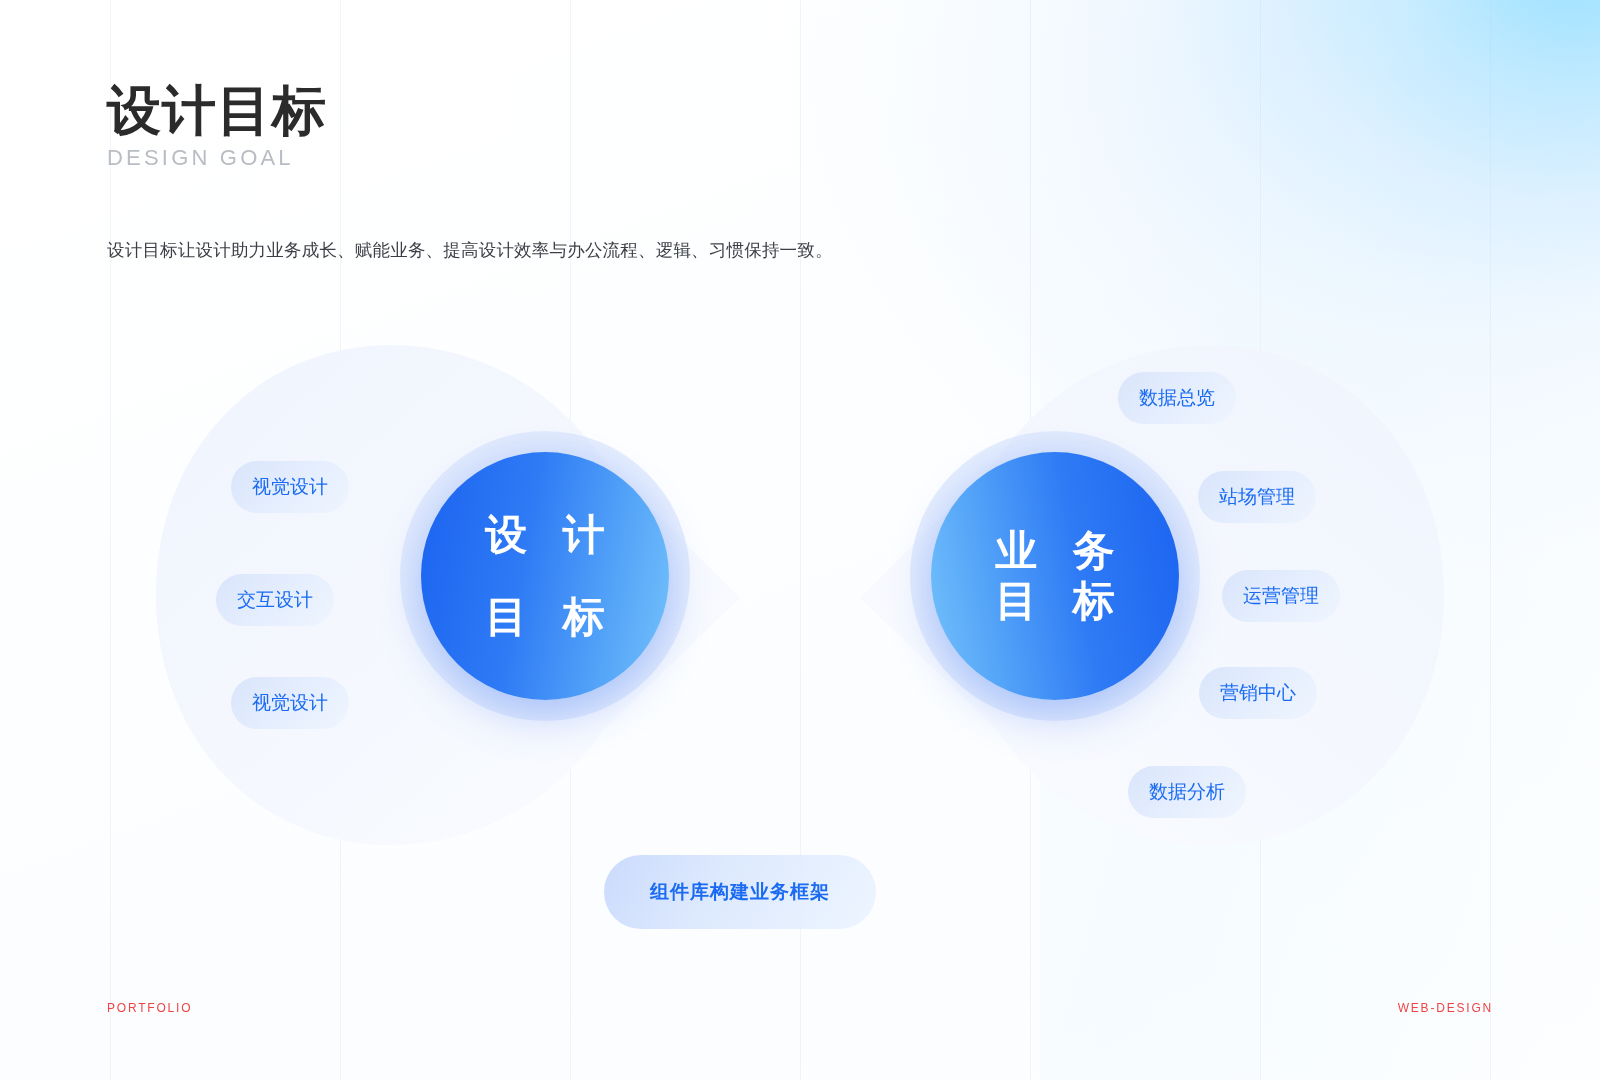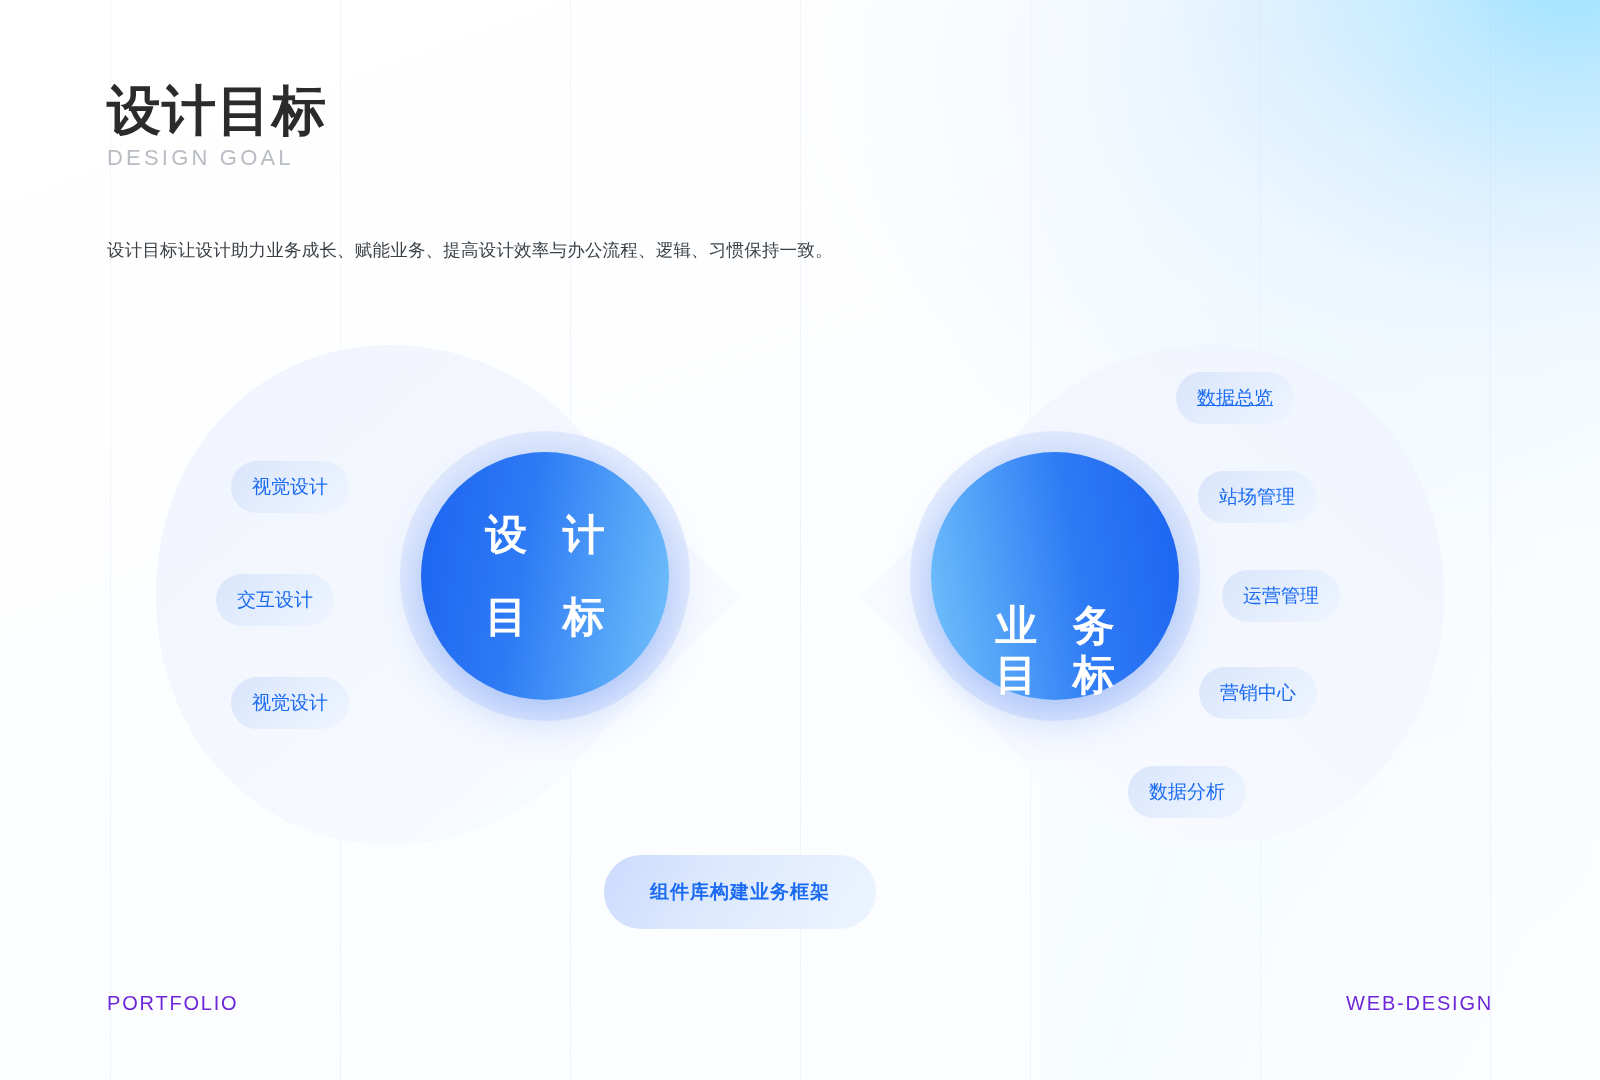--- a/index.html
+++ b/index.html
@@ -61,21 +61,21 @@
 
   .core {
     position:absolute; border-radius:50%;
     display:flex; flex-direction:column;
     align-items:center; justify-content:center;
     color:#fff; font-weight:700; line-height:1.18;
     font-size:42px; letter-spacing:12px; text-indent:12px;
     box-shadow:0 18px 44px rgba(47,110,240,.26);
   }
   .core-left  { background:linear-gradient(100deg, #1b63f0 0%, #2f7bf5 42%, #53a3f8 74%, #74c2fb 100%);gap:32px; }
-  .core-right { background:linear-gradient(260deg, #1b63f0 0%, #2f7bf5 42%, #53a3f8 74%, #74c2fb 100%);justify-content:flex-end; }
+  .core-right { background:linear-gradient(260deg, #1b63f0 0%, #2f7bf5 42%, #53a3f8 74%, #74c2fb 100%); }
 
   .pill {
     position:absolute;
     display:flex; align-items:center; justify-content:center;
     height:52px; padding:0 20px;
     border-radius:26px;
     font-size:19px; font-weight:500; color:#1a6bf2;
     background:linear-gradient(135deg, rgba(216,228,252,.95) 0%, rgba(226,236,253,.92) 45%, rgba(238,245,255,.86) 100%);
     white-space:nowrap;
   }
@@ -87,21 +87,21 @@
     border-radius:39px;
     font-size:19px; font-weight:600; color:#1a6bf2;
     letter-spacing:1px;
     background:linear-gradient(120deg, rgba(200,217,252,.95) 0%, rgba(218,231,253,.92) 40%, rgba(236,244,255,.9) 100%);
     white-space:nowrap;
   }
 
   
   .footer-left, .footer-right {
     position:absolute; bottom:65px;
-    font-size:20px; letter-spacing:1.8px; color:#6d28d9;
+    font-size:12px; letter-spacing:1.8px; color:#ef4444;
   }
   .footer-left  { left:107px; }
   .footer-right { right:107px; }
 </style>
 </head>
 <body>
 
 <div id="bg-base"></div>
 <div id="bg-grid"></div>
 <div id="bg-sheen"></div>
@@ -167,21 +167,21 @@
   <div class="pill" style="left:231px; top:461px; width:118px;">
     <span>视觉设计</span>
   </div>
   <div class="pill" style="left:216px; top:574px; width:118px;">
     <span>交互设计</span>
   </div>
   <div class="pill" style="left:231px; top:677px; width:118px;">
     <span>视觉设计</span>
   </div>
 
-  <div class="pill" style="left:1176px; top:372px; width:118px;text-decoration:underline;">
+  <div class="pill" style="left:1118px; top:372px; width:118px;">
     <span>数据总览</span>
   </div>
   <div class="pill" style="left:1198px; top:471px; width:118px;">
     <span>站场管理</span>
   </div>
   <div class="pill" style="left:1222px; top:570px; width:118px;">
     <span>运营管理</span>
   </div>
   <div class="pill" style="left:1199px; top:667px; width:118px;">
     <span>营销中心</span>

